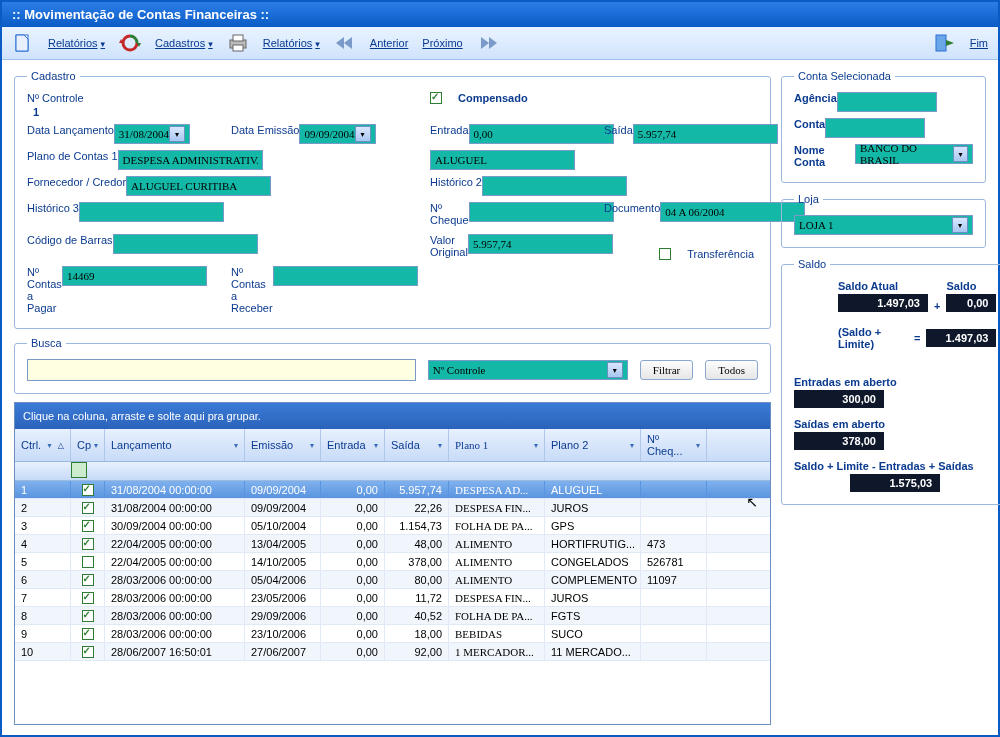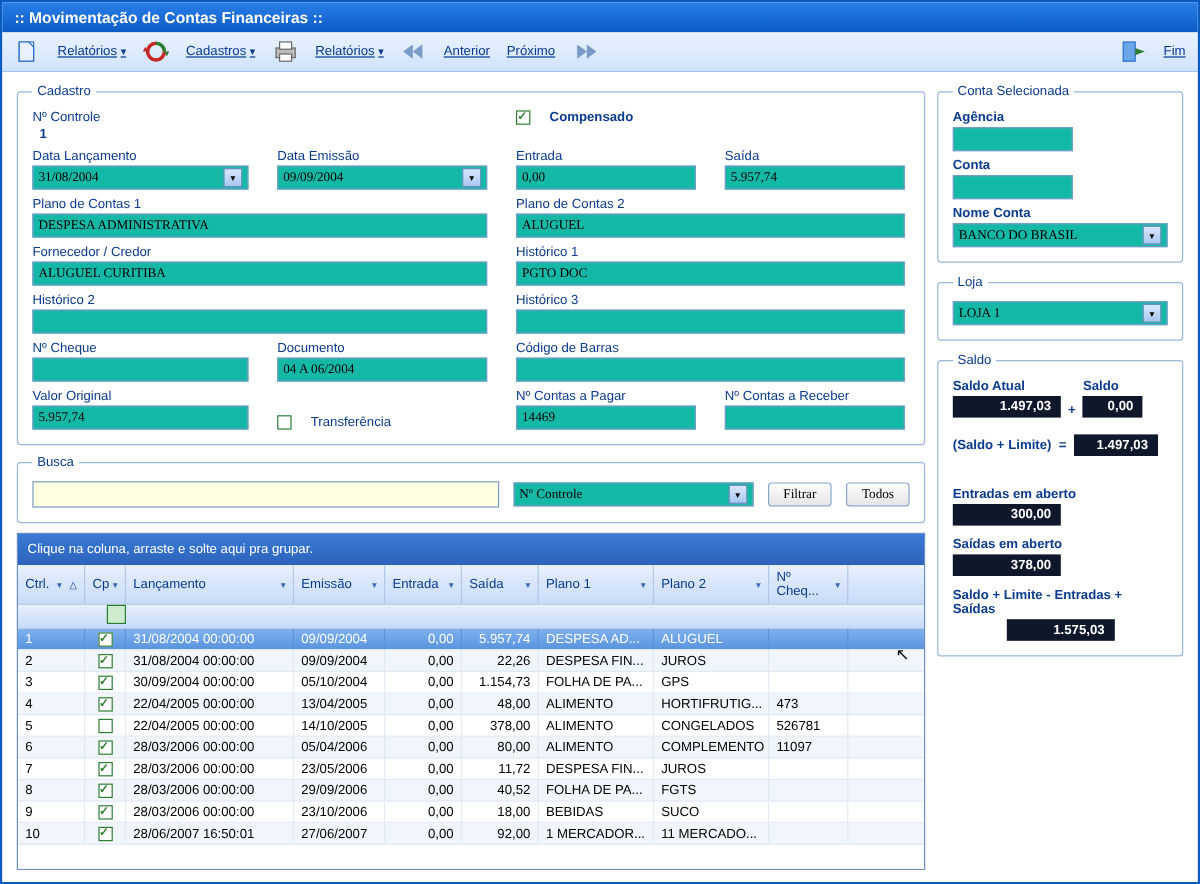--- a/index.html
+++ b/index.html
@@ -14,21 +14,21 @@
 .toolbar .spacer { flex: 1; }
 
 .content { flex: 1; padding: 10px 12px; display: flex; gap: 10px; background: #fff; }
 .left-col { flex: 1; display: flex; flex-direction: column; gap: 8px; }
 .right-col { width: 205px; display: flex; flex-direction: column; gap: 10px; }
 
 fieldset { border: 1px solid #9bb8de; border-radius: 3px; padding: 10px 12px 12px 12px; position: relative; }
 legend { color: #0b3b8f; padding: 0 4px; font-size: 11px; }
 
 .label { color: #0b3b8f; font-size: 11px; margin-bottom: 2px; display: block; }
-.cell { display: flex; flex-direction: column; }
+.cell { display: flex; flex-direction: row; }
 input.txt, .combo { border: 1px solid #7a9ac9; padding: 2px 4px; font: 11px Tahoma; background: #14b8a6; height: 20px; }
 .combo { display: flex; align-items: center; justify-content: space-between; }
 .combo .arrow { width: 16px; height: 16px; background: linear-gradient(to bottom,#d9e7fd,#a9c7f2); border: 1px solid #6b8fc0; display: inline-flex; align-items: center; justify-content: center; font-size: 8px; }
 .checkbox { display: inline-flex; align-items: flex-end; gap: 16px; color: #0b3b8f; font-weight: bold; }
 
 fieldset.cadastro { padding-bottom: 12px; }
 fieldset.cadastro .grid { display: grid; grid-template-columns: 180px 175px 150px 150px; gap: 6px 24px; }
 fieldset.cadastro .grid .span2 { grid-column: span 2; }
 
 fieldset.busca .brow { display: flex; align-items: center; gap: 12px; }
@@ -51,24 +51,24 @@
 .cursor-img { position: absolute; top: 13px; right: 12px; font-size: 14px; color: #000; pointer-events: none; }
 
 .cb { width: 12px; height: 12px; border: 1px solid #2e7d32; display: inline-block; background: #fff; position: relative; }
 .cb.on::after { content: "✓"; color: #2e7d32; font-size: 10px; position: absolute; top: -2px; left: 0; font-weight: bold; }
 .big-check { width: 16px; height: 16px; border: 1px solid #2e7d32; background: #cdeccd; display:inline-block; }
 
 .grid-foot { display: flex; background: linear-gradient(to bottom,#e8f0fd,#c7dbf8); border-top: 1px solid #9bb8de; }
 .grid-foot .gf { border-right: 1px solid #aec7ea; padding: 3px 6px; font-weight: bold; }
 .grid-foot .gf .box { background: #fff; border: 1px solid #9bb8de; padding: 1px 6px; font-weight: bold; text-align: right; display: inline-block; min-width: 54px; }
 
-.c-ctrl { width: 56px; } .c-cp { width: 34px; text-align:right; } .c-lanc { width: 140px; } .c-emis { width: 76px; } .c-ent { width: 64px; } .c-sai { width: 64px; } .c-p1 { width: 96px; } .c-p2 { width: 96px; } .c-chq { width: 66px; }
+.c-ctrl { width: 56px; } .c-cp { width: 34px; text-align:left; } .c-lanc { width: 140px; } .c-emis { width: 76px; } .c-ent { width: 64px; } .c-sai { width: 64px; } .c-p1 { width: 96px; font-family: Liberation Serif, serif; } .c-p2 { width: 96px; } .c-chq { width: 66px; }
 
 .val-badge { background: #0f172a; color: #fff; font-weight: bold; text-align: right; padding: 3px 8px; display: inline-block; min-width: 90px; }
-.saldo-row { display: flex; align-items: center; gap: 6px; color: #0b3b8f; }
+.saldo-row { display: flex; align-items: center; gap: 6px; color: #0b3b8f; margin-left: 44px; }
 .saldo-col .label { font-weight: bold; }
 
 .icon-svg { vertical-align: middle; }
 </style>
 </head>
 <body>
 
 <div class="window">
   <div class="titlebar">:: Movimentação de Contas Financeiras ::</div>
 
@@ -159,31 +159,26 @@
           <div class="cell">
               <span class="label">Saída</span>
             <input class="txt" value="5.957,74" style="">
             </div>
 
           <div class="cell span2">
               <span class="label">Plano de Contas 1</span>
             <input class="txt" value="DESPESA ADMINISTRATIVA" style="">
             </div>
           <div class="cell span2">
-              <span class="label">Plano de Contas 2</span>
             <input class="txt" value="ALUGUEL" style="">
             </div>
 
           <div class="cell span2">
               <span class="label">Fornecedor / Credor</span>
             <input class="txt" value="ALUGUEL CURITIBA" style="">
-            </div>
-          <div class="cell span2">
-              <span class="label">Histórico 1</span>
-            <input class="txt" value="PGTO DOC" style="">
             </div>
 
           <div class="cell span2">
               <span class="label">Histórico 2</span>
             <input class="txt" value="" style="">
             </div>
           <div class="cell span2">
               <span class="label">Histórico 3</span>
             <input class="txt" value="" style="">
             </div>

